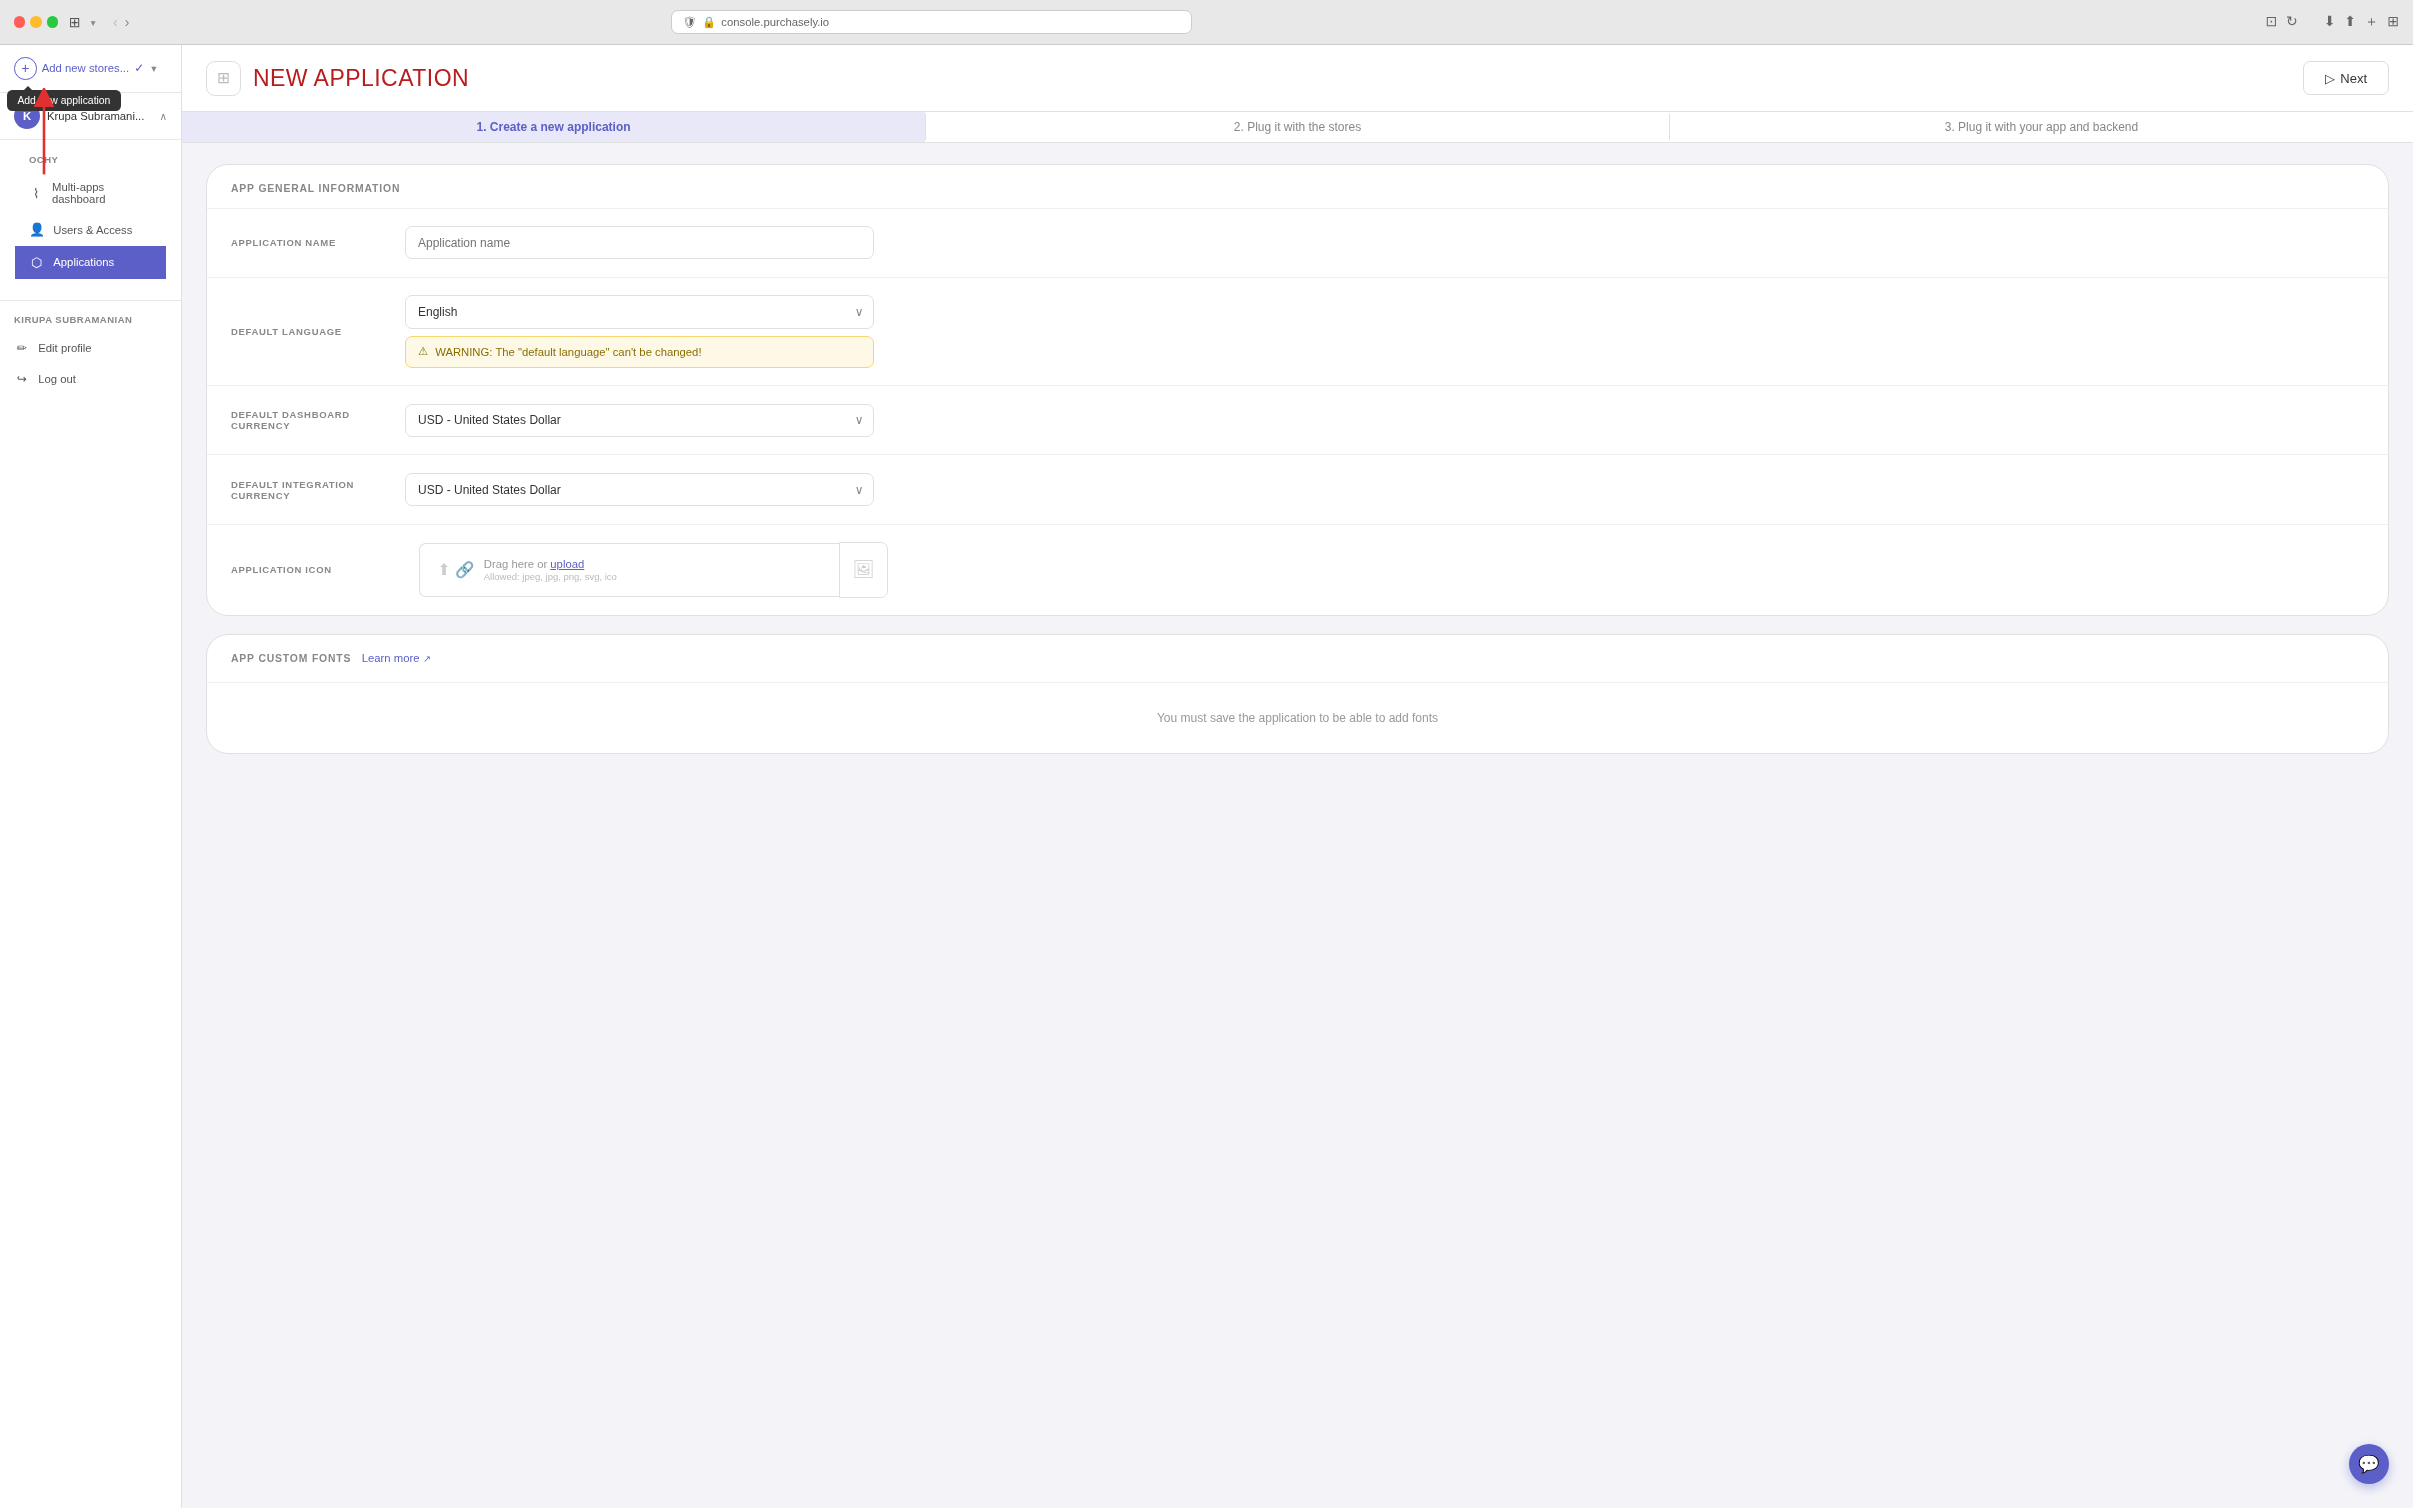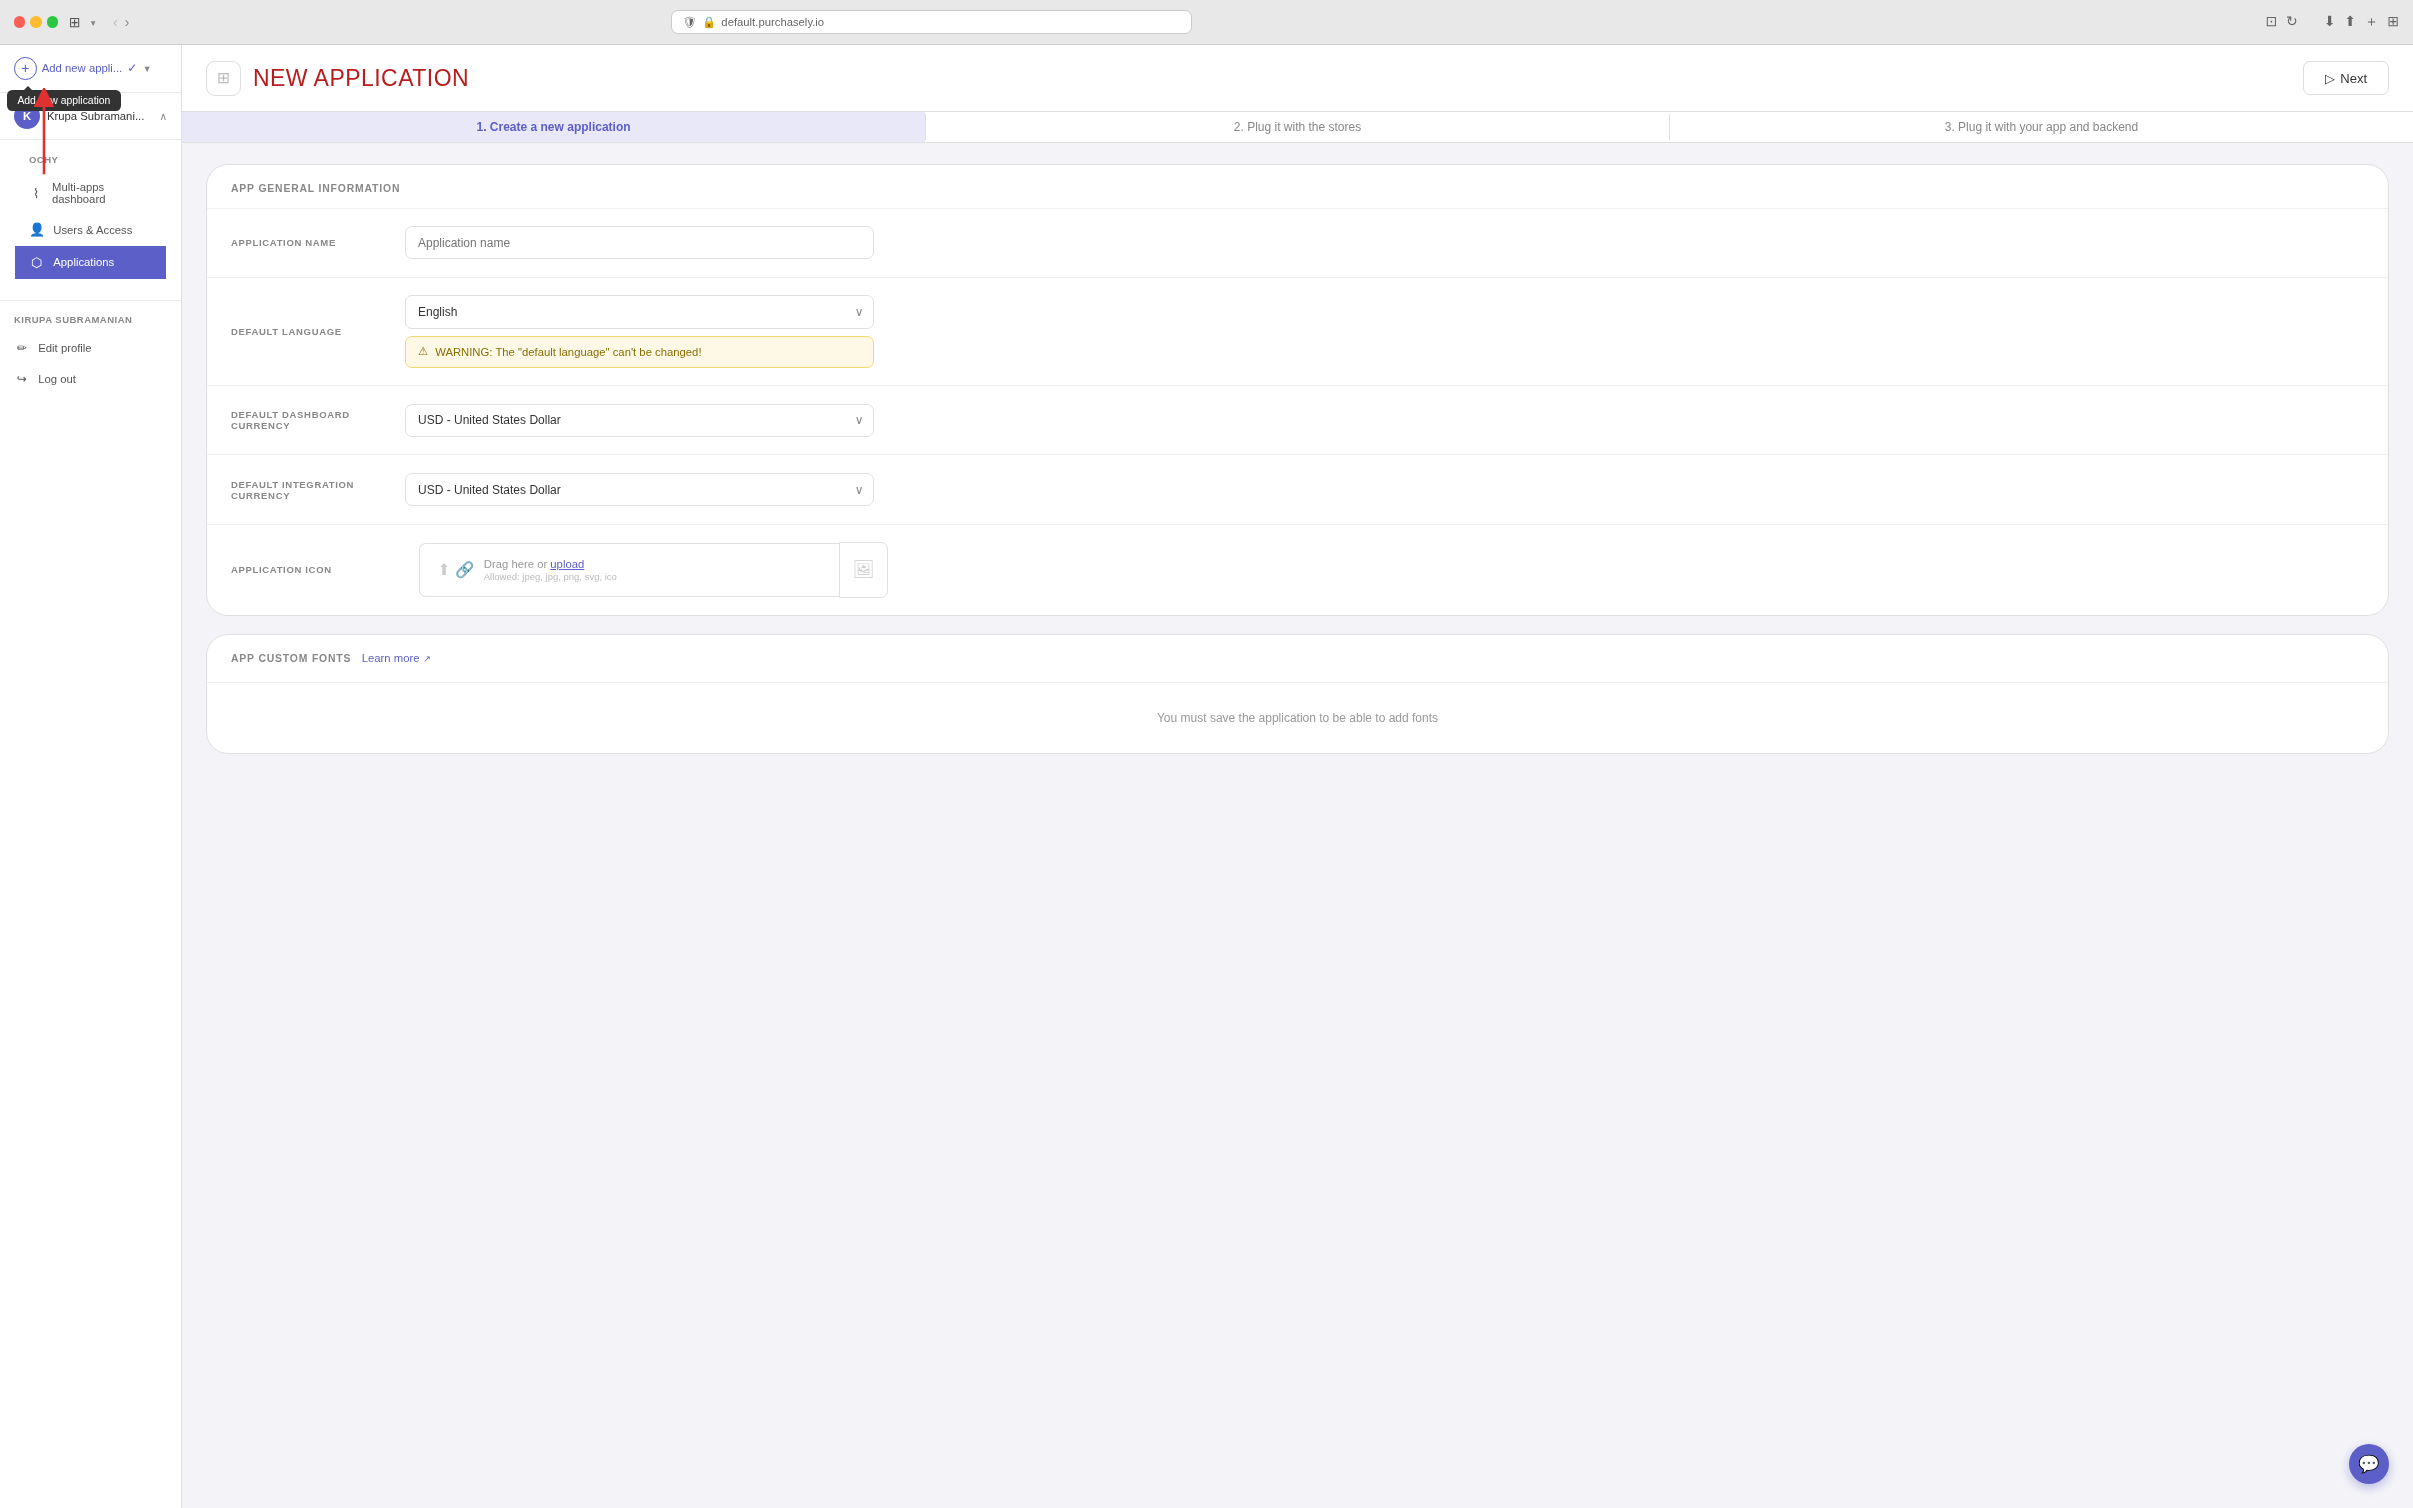--- a/index.html
+++ b/index.html
@@ -389,40 +389,40 @@
   </div>
   <button class="sidebar-toggle">⊞</button>
   <span style="color:#888;font-size:9.5px;">▾</span>
   <div class="browser-controls">
     <span style="color:#bbb;">‹</span>
     <span>›</span>
   </div>
   <div class="address-bar">
     <span>🛡</span>
     <span>🔒</span>
-    <span>default.purchasely.io</span>
+    <span>console.purchasely.io</span>
   </div>
   <div class="browser-actions">
     <span>⊡</span>
     <span>↻</span>
     <span style="margin-left:17.4px;">⬇</span>
     <span>⬆</span>
     <span>＋</span>
     <span>⊞</span>
   </div>
 </div>
 
 <div class="app-layout">
 
   <div class="sidebar">
 
     <div class="sidebar-header">
       <button class="add-app-btn">
         <div class="add-app-icon">+</div>
-        <span>Add new appli...</span>
+        <span>Add new stores...</span>
         <span class="check-icon">✓</span>
       </button>
       <button class="chevron-btn">▾</button>
 
       <div class="red-arrow">
         <svg width="26" height="95" viewBox="0 0 30 110">
           <defs>
             <marker id="arrowhead" markerWidth="8" markerHeight="8" refX="4" refY="4" orient="auto">
               <path d="M 0 0 L 8 4 L 0 8 Z" fill="#e03030"></path>
             </marker>

